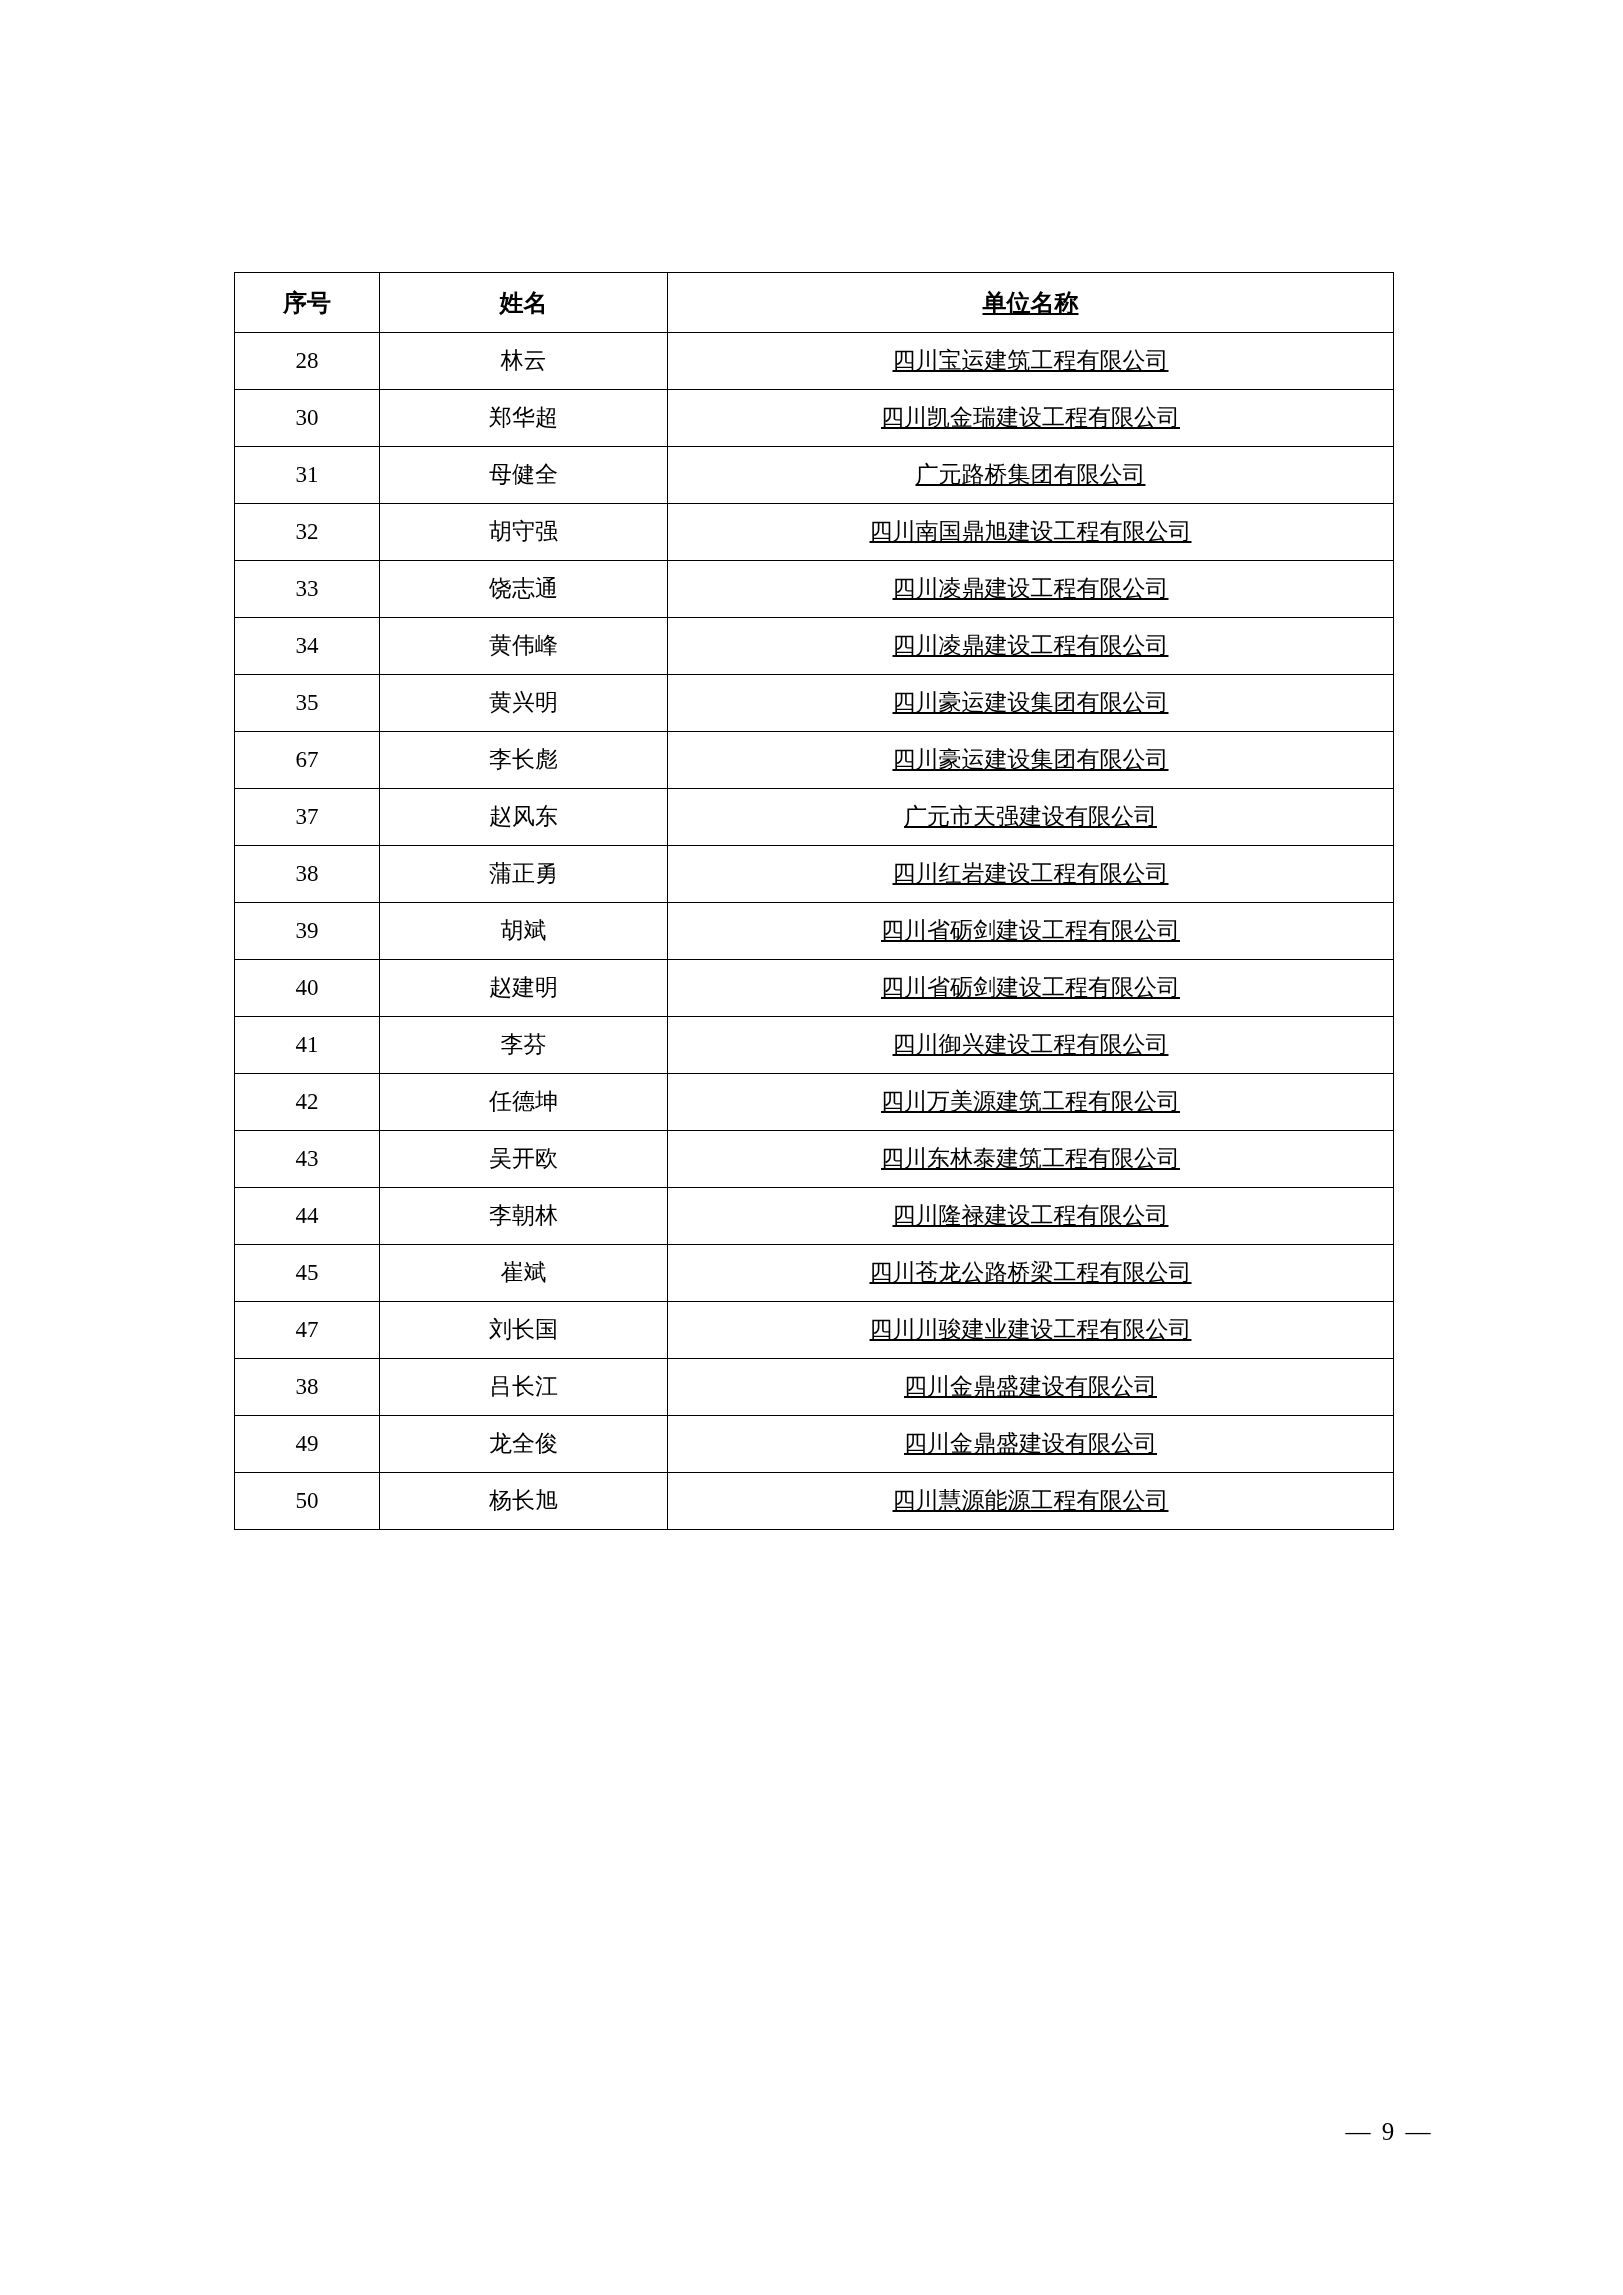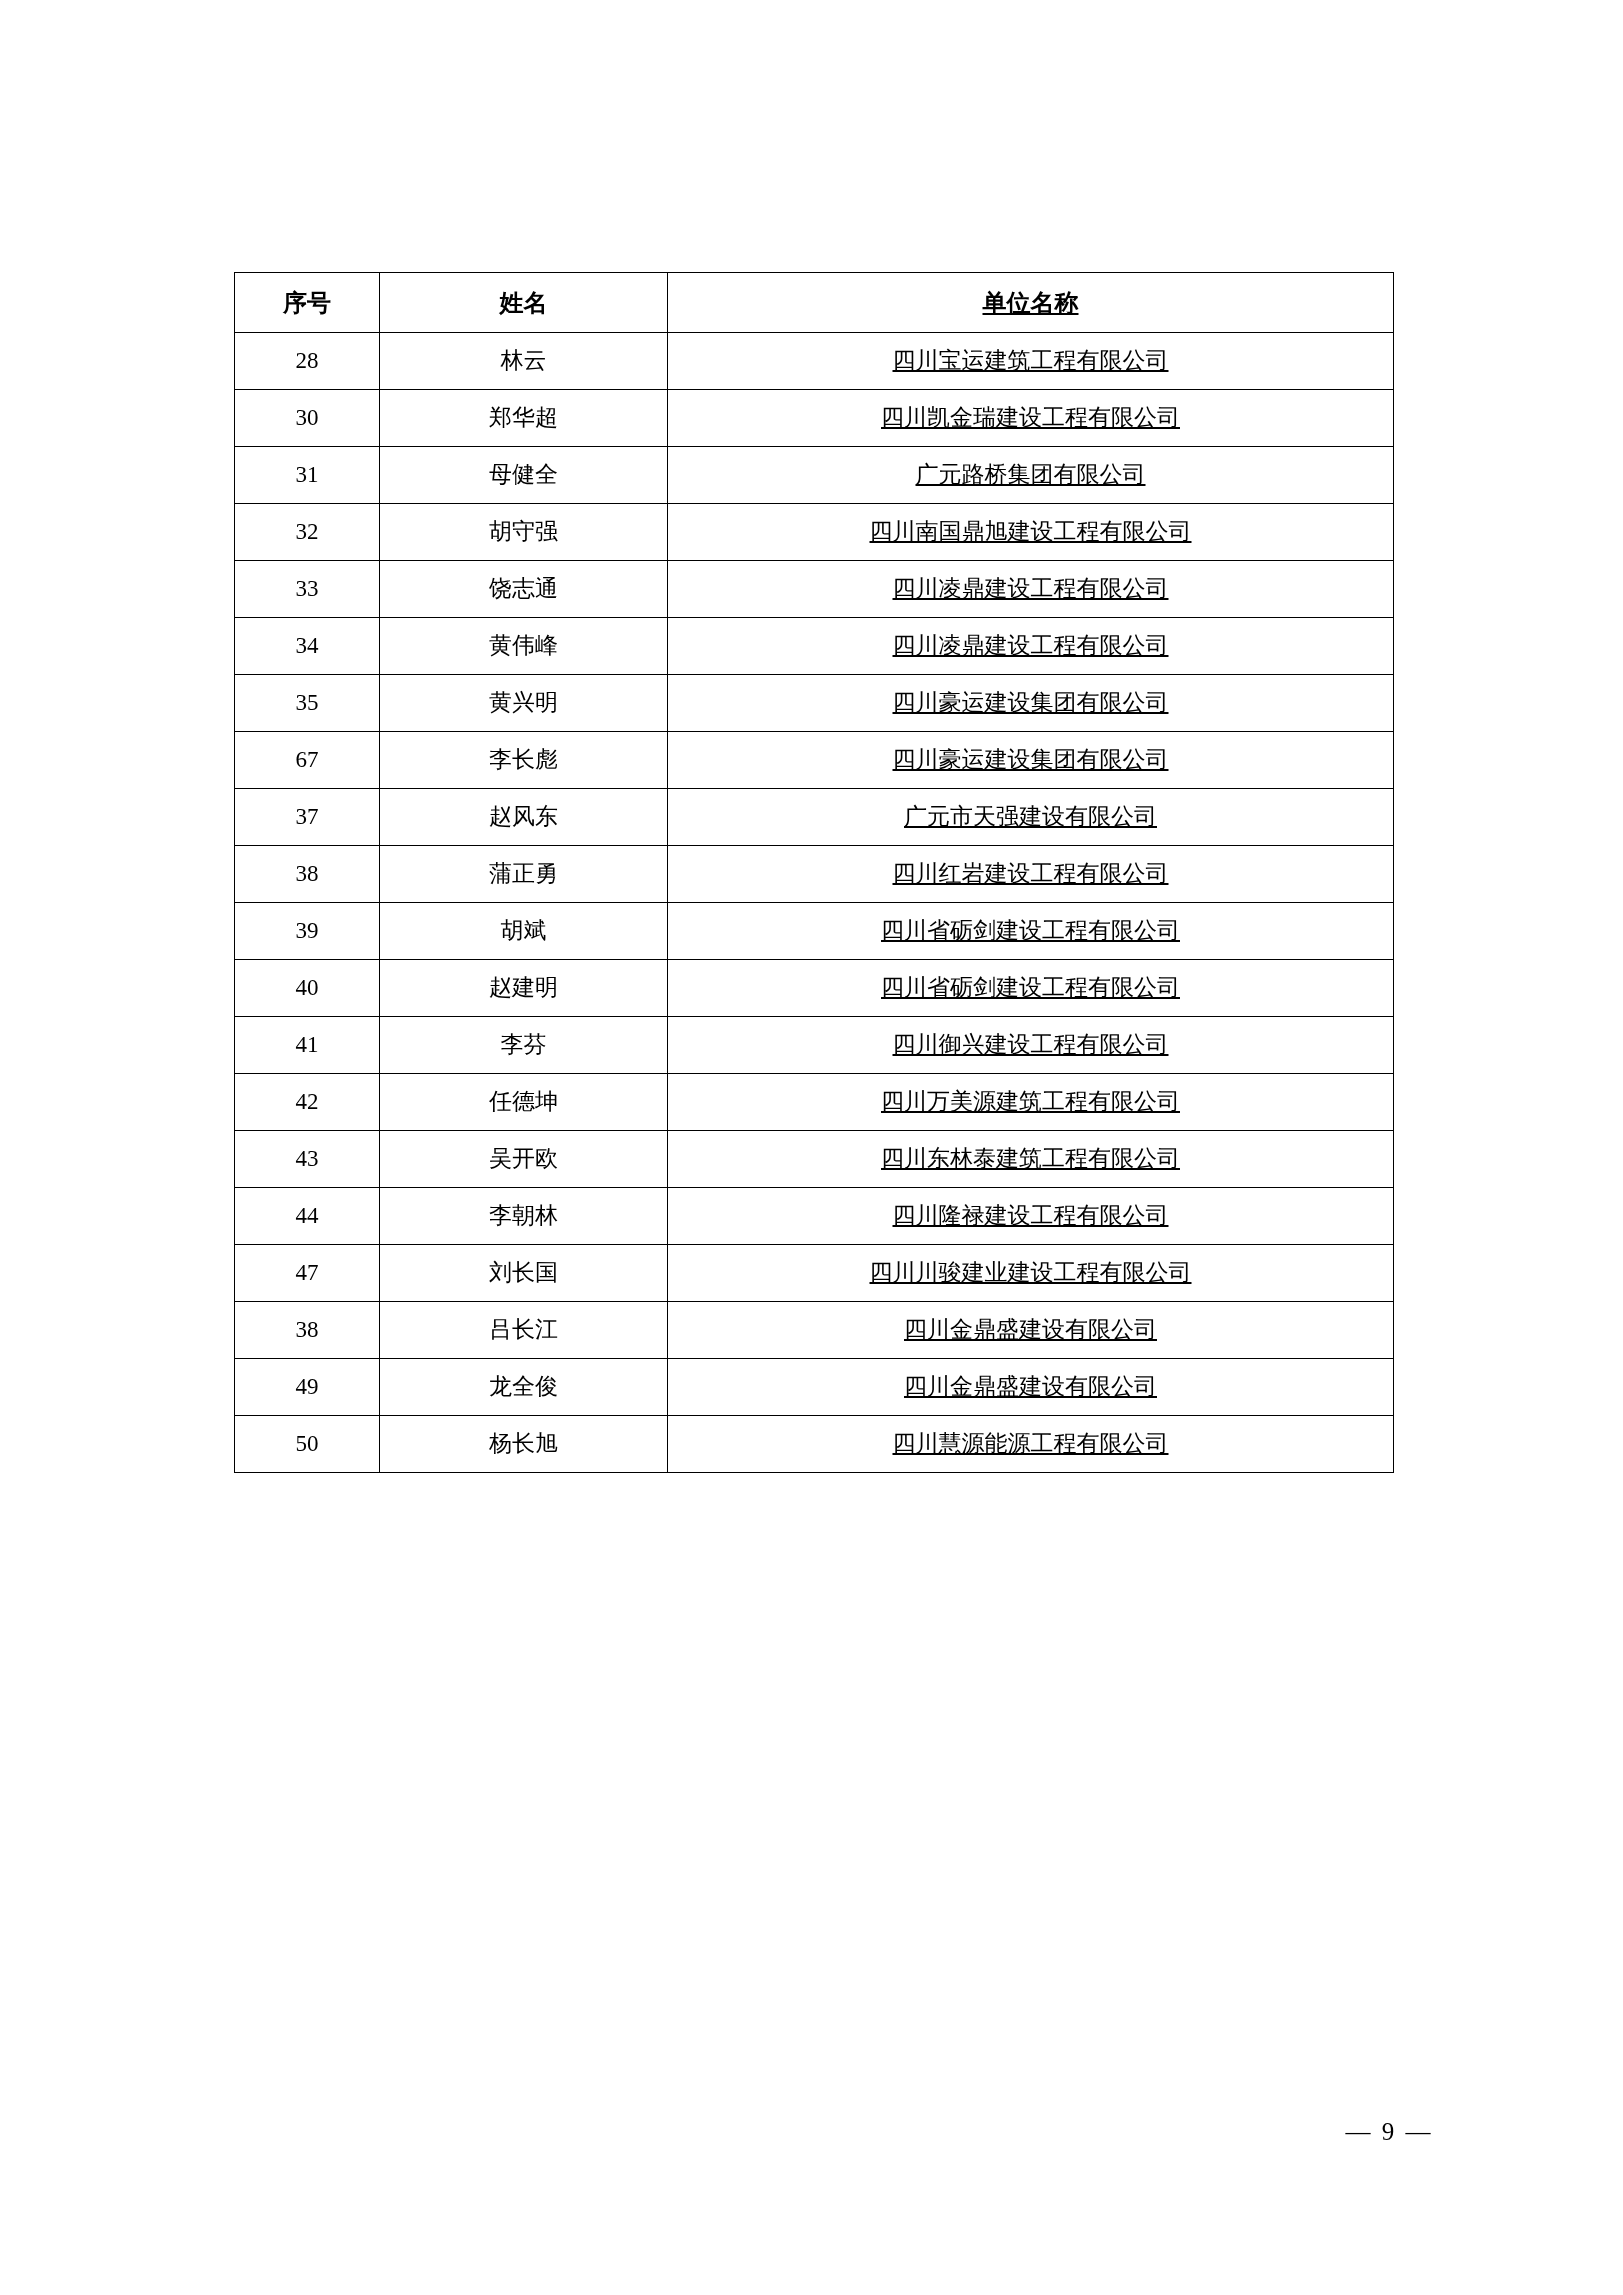--- a/index.html
+++ b/index.html
@@ -153,20 +153,25 @@
           <td class="col-index cell-index">43</td>
           <td class="col-name cell-name">吴开欧</td>
           <td class="col-org cell-org">四川东林泰建筑工程有限公司</td>
         </tr>
         <tr>
           <td class="col-index cell-index">44</td>
           <td class="col-name cell-name">李朝林</td>
           <td class="col-org cell-org">四川隆禄建设工程有限公司</td>
         </tr>
         <tr>
+          <td class="col-index cell-index">45</td>
+          <td class="col-name cell-name">崔斌</td>
+          <td class="col-org cell-org">四川苍龙公路桥梁工程有限公司</td>
+        </tr>
+        <tr>
           <td class="col-index cell-index">47</td>
           <td class="col-name cell-name">刘长国</td>
           <td class="col-org cell-org">四川川骏建业建设工程有限公司</td>
         </tr>
         <tr>
           <td class="col-index cell-index">38</td>
           <td class="col-name cell-name">吕长江</td>
           <td class="col-org cell-org">四川金鼎盛建设有限公司</td>
         </tr>
         <tr>

